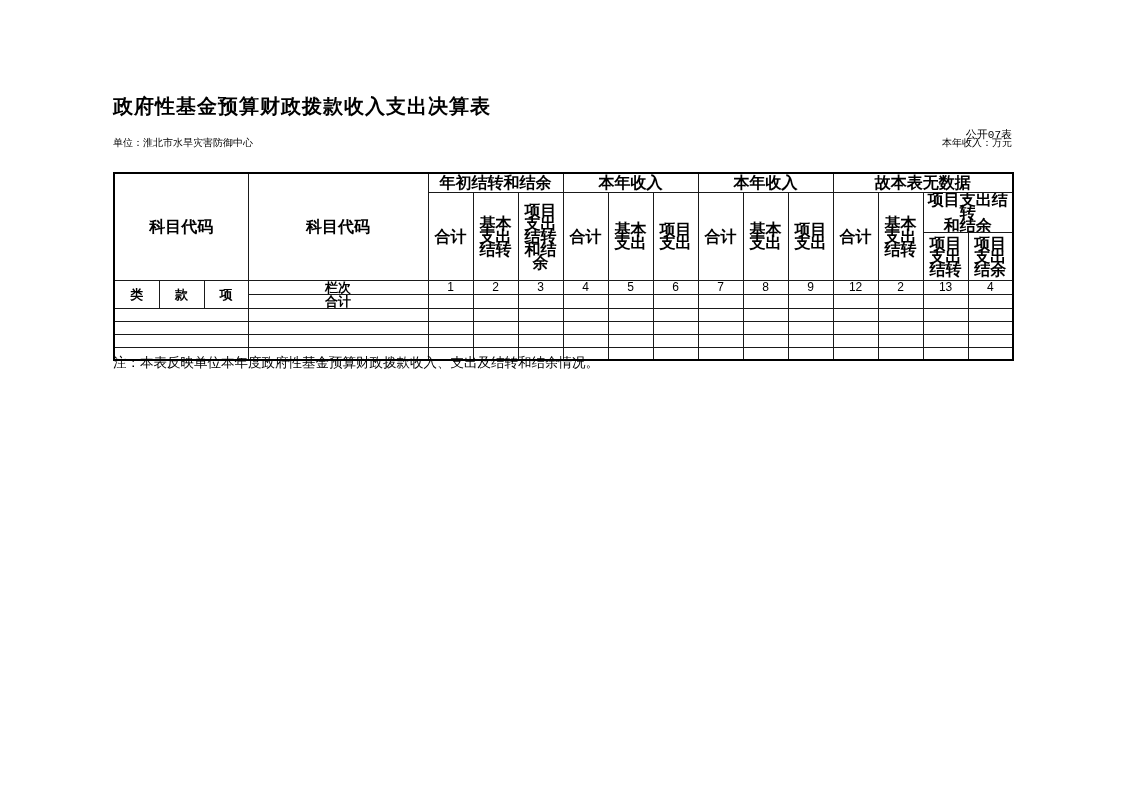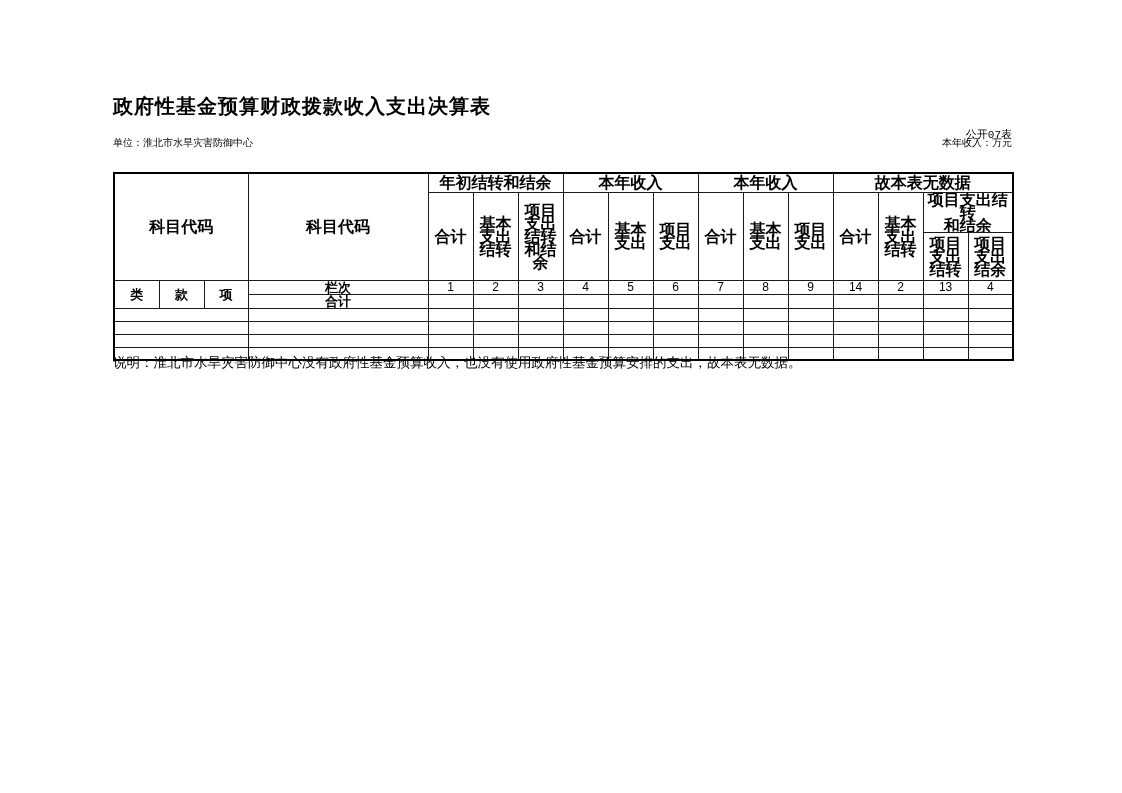--- a/index.html
+++ b/index.html
@@ -160,21 +160,21 @@
       <td class="lbl">栏次</td>
       <td class="num">1</td>
       <td class="num">2</td>
       <td class="num">3</td>
       <td class="num">4</td>
       <td class="num">5</td>
       <td class="num">6</td>
       <td class="num">7</td>
       <td class="num">8</td>
       <td class="num">9</td>
-      <td class="num">14</td>
+      <td class="num">12</td>
       <td class="num">2</td>
       <td class="num">13</td>
       <td class="num">4</td>
     </tr>
     <tr class="r5">
       <td class="lbl">合计</td>
       <td class="num"></td>
       <td class="num"></td>
       <td class="num"></td>
       <td class="num"></td>
@@ -253,16 +253,16 @@
           <td></td>
           <td></td>
           <td></td>
           <td></td>
           <td></td>
     </tr>
   </tbody>
     </table>
 
   <div class="notes">
-    <div>说明：淮北市水旱灾害防御中心没有政府性基金预算收入，也没有使用政府性基金预算安排的支出，故本表无数据。</div>
+    <div>注：本表反映单位本年度政府性基金预算财政拨款收入、支出及结转和结余情况。</div>
   </div>
 
 </div>
 
 </body></html>

